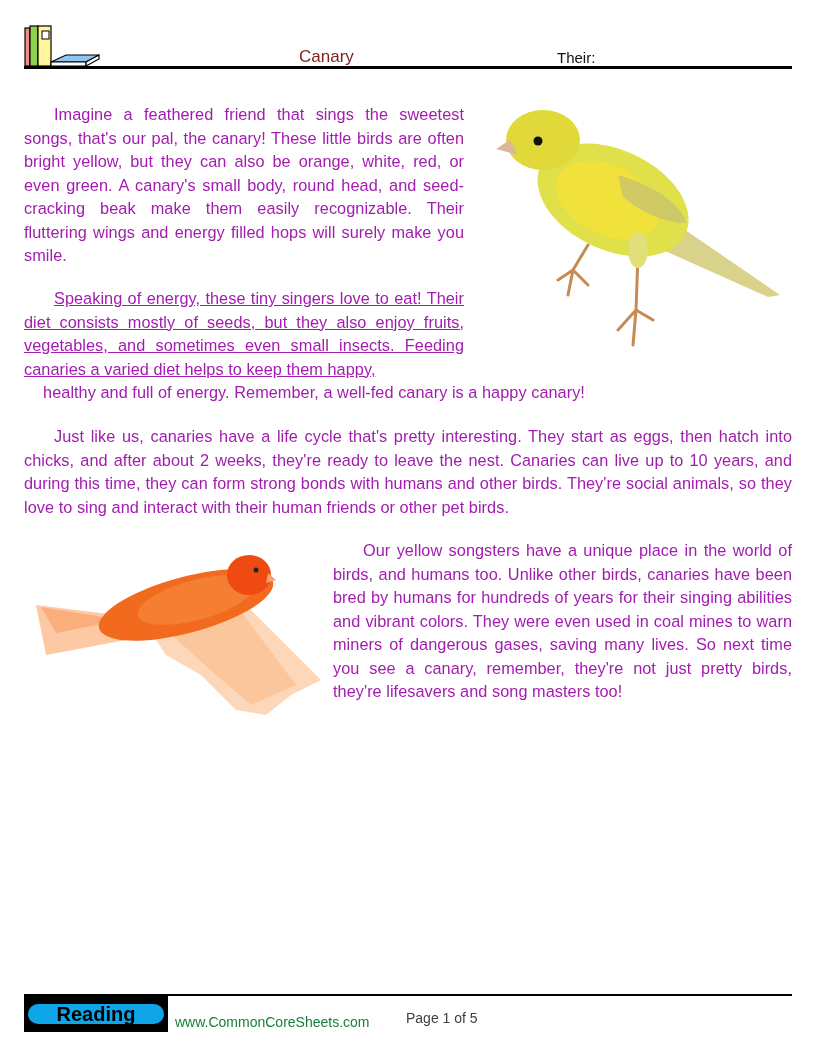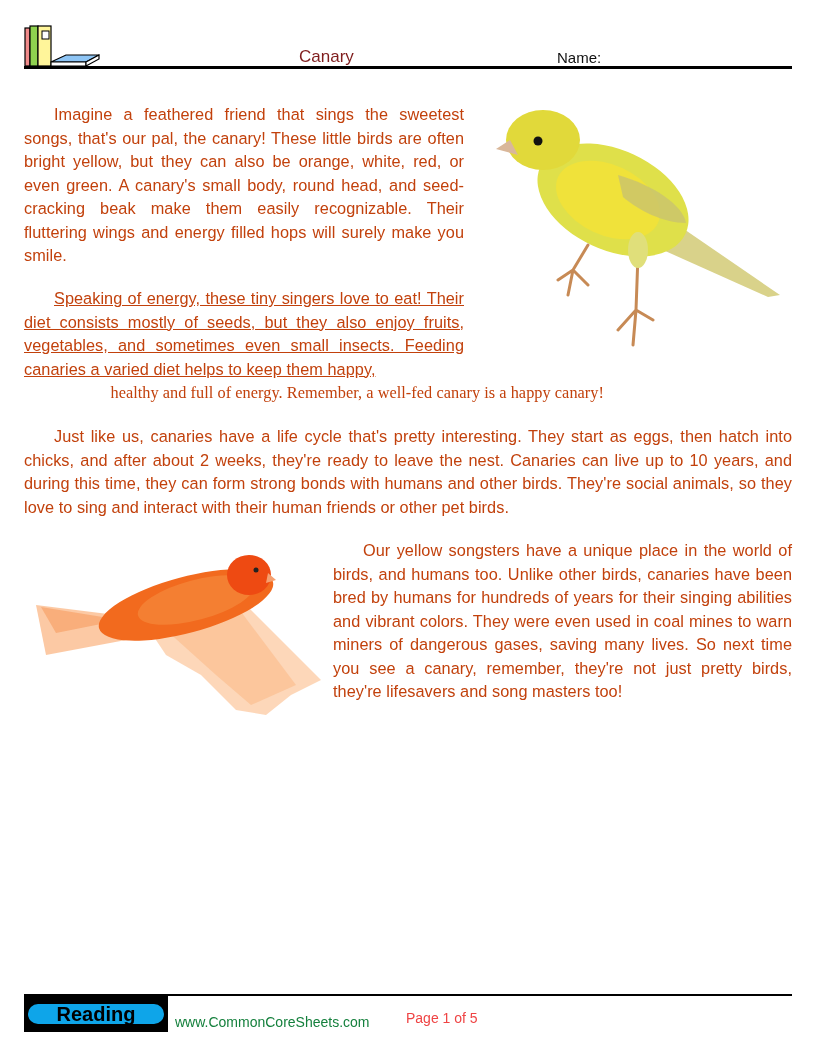--- a/index.html
+++ b/index.html
@@ -49,30 +49,30 @@
       top: 42px;
       width: 768px;
       height: 3px;
       background: #000;
     }
 
     .para {
       position: absolute;
       font-size: 16.3px;
       line-height: 23.5px;
-      color: #c2410c;
+      color: #a21caf;
       text-align: justify;
       margin: 0;
       letter-spacing: 0.05px;
     }
     .para .indent { display: inline-block; width: 30px; }
 
     #p1 { left: 24px; top: 103px; width: 440px; }
     #p2 { left: 24px; top: 287px; width: 440px; text-decoration: underline; }
-    #p2-last { left: 24px; top: 381px; width: 580px; text-align: right; font-family: Liberation Serif, serif; }
+    #p2-last { left: 24px; top: 381px; width: 580px; text-align: center; }
     #p3 { left: 24px; top: 425px; width: 768px; }
     #p4 { left: 333px; top: 539px; width: 459px; }
 
     .bird {
       position: absolute;
     }
     #bird-yellow { left: 488px; top: 105px; width: 292px; height: 255px; }
     #bird-orange { left: 36px; top: 545px; width: 285px; height: 175px; }
 
     .footer {
@@ -118,42 +118,42 @@
       left: 151px;
       top: 20px;
       font-size: 14px;
       color: #15803d;
     }
     .footer-page {
       position: absolute;
       left: 382px;
       top: 16px;
       font-size: 14px;
-      color: #ef4444;
+      color: #404040;
     }
   </style>
 </head>
 <body>
 
 <div class="header">
   <svg class="logo" viewBox="0 0 80 44" xmlns="http://www.w3.org/2000/svg">
 
     <rect x="1" y="4" width="5" height="38" fill="#f08a8a" stroke="#000" stroke-width="1.2"></rect>
 
     <rect x="6" y="2" width="8" height="40" fill="#8fd14f" stroke="#000" stroke-width="1.2"></rect>
 
     <rect x="14" y="2" width="13" height="40" fill="#fff59a" stroke="#000" stroke-width="1.2"></rect>
     <rect x="18" y="7" width="7" height="8" fill="#ffffff" stroke="#000" stroke-width="1"></rect>
 
     <polygon points="27,38 42,31 75,31 62,38" fill="#8ec5f5" stroke="#000" stroke-width="1.2"></polygon>
     <polygon points="27,38 62,38 62,42 27,42" fill="#ffffff" stroke="#000" stroke-width="1.2"></polygon>
     <polygon points="62,38 75,31 75,35 62,42" fill="#ffffff" stroke="#000" stroke-width="1.2"></polygon>
   </svg>
   <span class="header-title">Canary</span>
-  <span class="header-name">Name:</span>
+  <span class="header-name">Their:</span>
   <div class="header-rule"></div>
 </div>
 
 <p class="para" id="p1"><span class="indent"></span><span>Imagine a feathered friend that sings the sweetest songs, that's our pal, the canary! These little birds are often bright yellow, but they can also be orange, white, red, or even green. A canary's small body, round head, and seed-cracking beak make them easily recognizable. Their fluttering wings and energy filled hops will surely make you smile.</span></p>
 
 <svg class="bird" id="bird-yellow" viewBox="0 0 292 255" xmlns="http://www.w3.org/2000/svg">
 
   <polygon points="190,120 292,190 280,192 175,145" fill="#d9d28a"></polygon>
 
   <path d="M120,50 C170,60 200,90 200,115 C180,120 150,110 120,90 Z" fill="#cfc878"></path>

